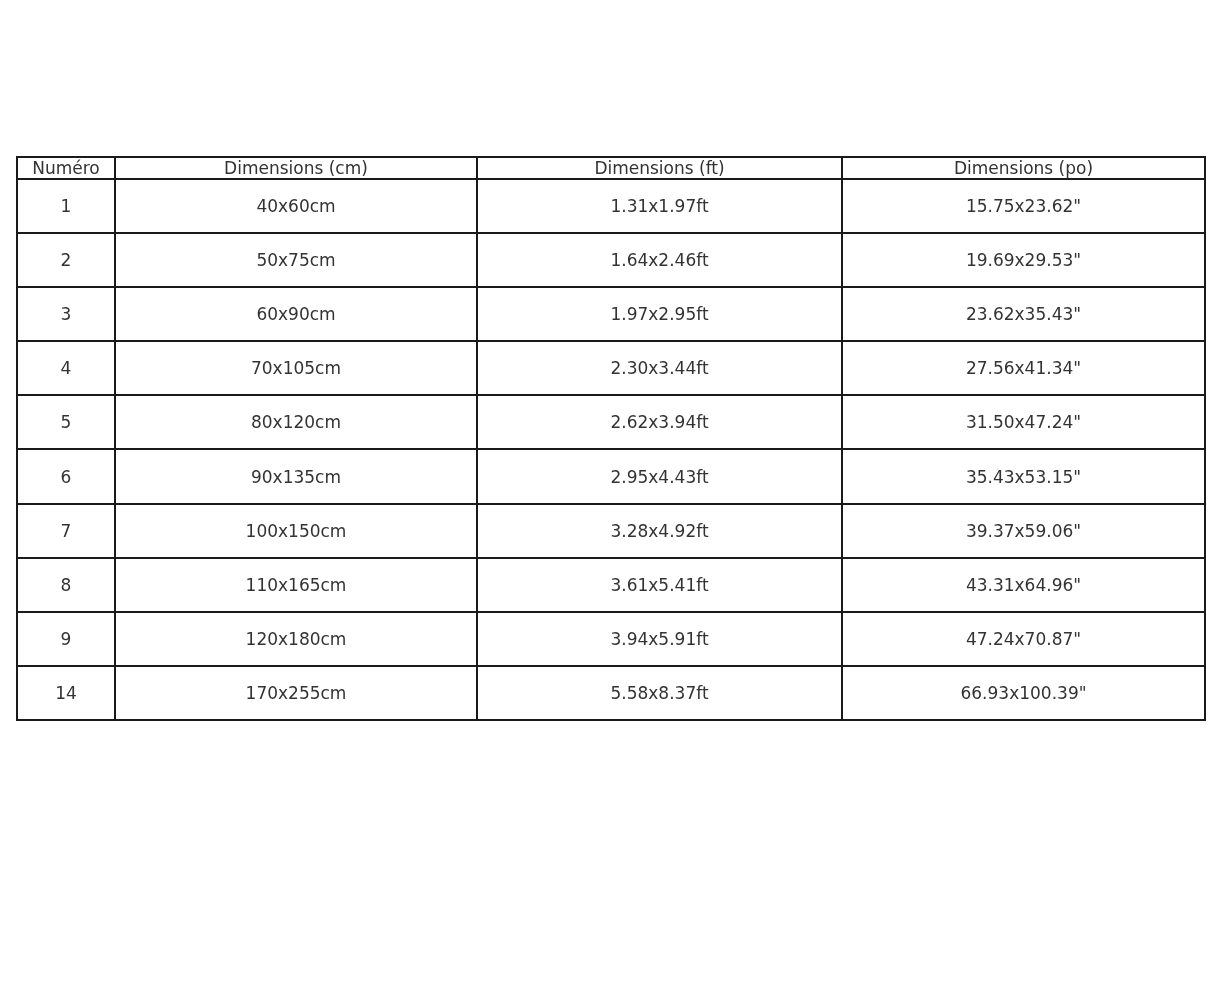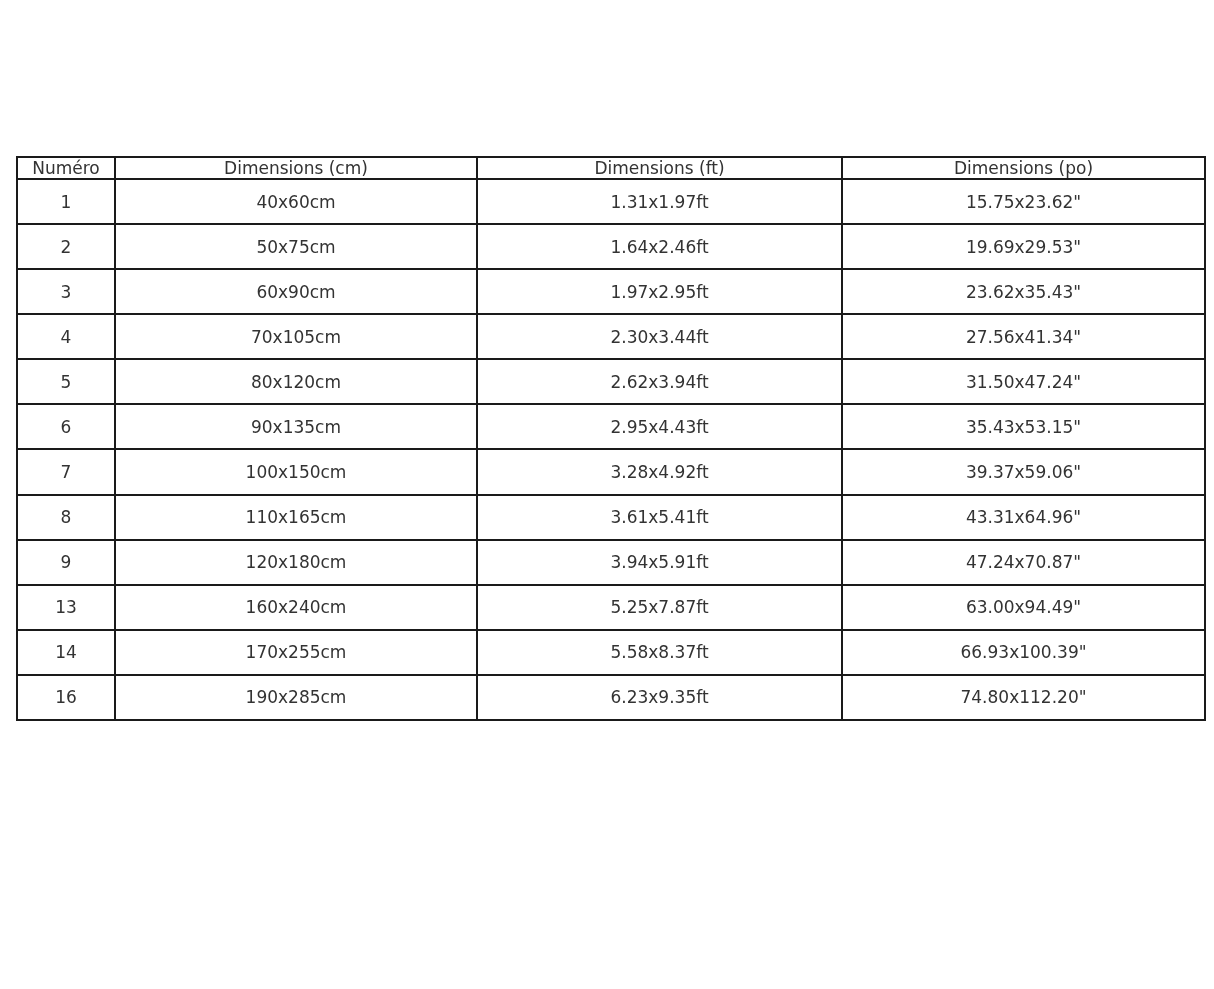--- a/index.html
+++ b/index.html
@@ -111,32 +111,20 @@
           <td>3.61x5.41ft</td>
           <td>43.31x64.96"</td>
         </tr>
         <tr>
           <td>9</td>
           <td>120x180cm</td>
           <td>3.94x5.91ft</td>
           <td>47.24x70.87"</td>
         </tr>
         <tr>
-          <td>13</td>
-          <td>160x240cm</td>
-          <td>5.25x7.87ft</td>
-          <td>63.00x94.49"</td>
-        </tr>
-        <tr>
           <td>14</td>
           <td>170x255cm</td>
           <td>5.58x8.37ft</td>
           <td>66.93x100.39"</td>
-        </tr>
-        <tr>
-          <td>16</td>
-          <td>190x285cm</td>
-          <td>6.23x9.35ft</td>
-          <td>74.80x112.20"</td>
         </tr>
       </tbody>
   </table>
 </div>
 
 </body></html>

